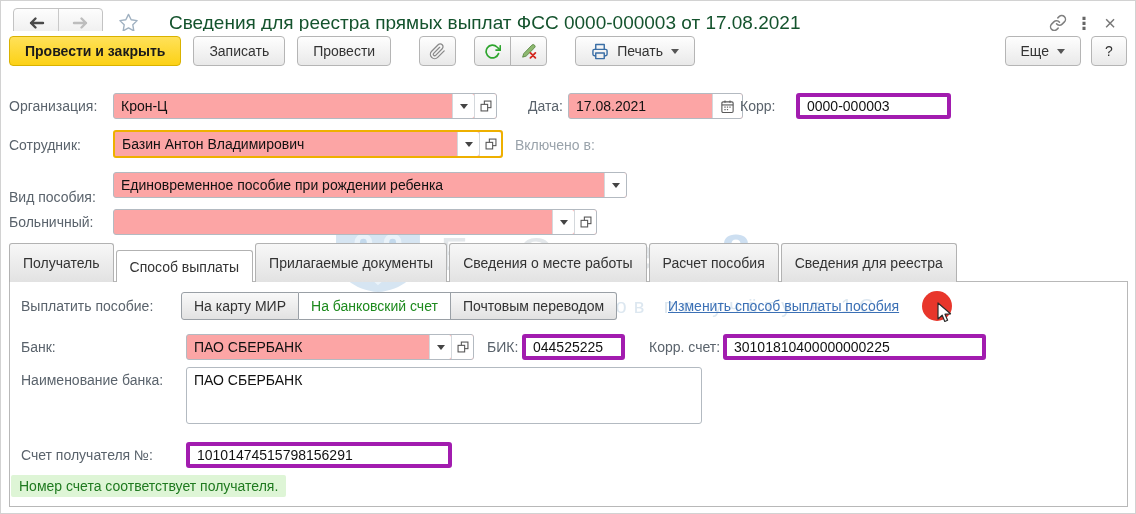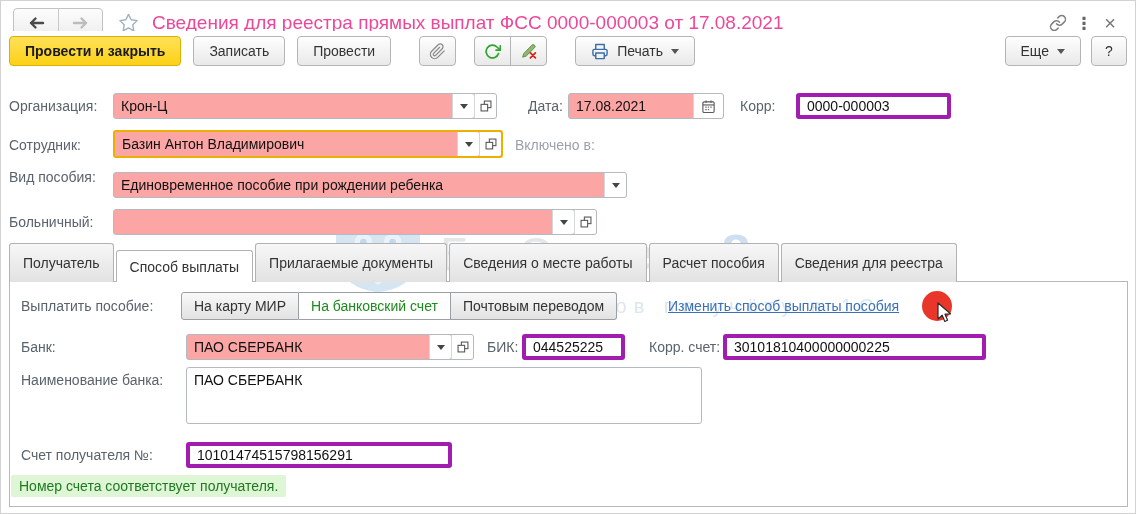--- a/index.html
+++ b/index.html
@@ -11,21 +11,21 @@
   }
   .abs { position: absolute; }
   .z2 { z-index: 2; }
 
   
   .titlebar { position:absolute; left:0; top:0; right:0; height:44px; display:flex; align-items:center; padding:0 12px; z-index:4; background:#fff; }
   .navgroup { display:flex; height:30px; border:1px solid #c3c3c3; border-radius:4px; overflow:hidden; background:linear-gradient(#fdfdfd,#ededed); }
   .navgroup .navbtn { width:44px; display:flex; align-items:center; justify-content:center; cursor:pointer; }
   .navgroup .navbtn + .navbtn { border-left:1px solid #c9c9c9; }
   .star { margin-left:14px; display:flex; align-items:center; cursor:pointer; }
-  .wtitle { margin-left:12px; font-size:19px; color:#ec4899; white-space:nowrap; }
+  .wtitle { margin-left:29px; font-size:19px; color:#14532d; white-space:nowrap; }
   .titlebar .spacer { flex:1; }
   .tb-ico { width:26px; height:26px; display:flex; align-items:center; justify-content:center; cursor:pointer; color:#777; }
   .tb-ico.dots { font-size:17px; font-weight:700; color:#666; }
   .tb-ico.close { font-size:20px; color:#777; }
 
   
   .toolbar { position:absolute; left:0; top:30px; right:0; height:40px; display:flex; align-items:center; padding:0 8px; z-index:4; background:#fff; }
   .btn { display:inline-flex; align-items:center; justify-content:center; height:30px; padding:0 15px;
          background:linear-gradient(#fefefe,#e9e9e9); border:1px solid #b5b5b5; border-radius:4px;
          font-size:14px; color:#333; cursor:pointer; white-space:nowrap; }
@@ -170,21 +170,21 @@
         <span class="caret"></span>
       </span>
     <span class="cbtn">
       <svg width="14" height="14" viewBox="0 0 17 17" fill="none" stroke="#555" stroke-width="1.3">
           <rect x="6.5" y="2.5" width="8" height="8"></rect>
           <rect x="2.5" y="6.5" width="8" height="8" fill="#fff"></rect>
         </svg>
     </span>
   </div>
   <div class="abs lbl z2" style="left:527px; top:97px;">Дата:</div>
-  <div class="abs combo z2" style="left:567px; top:92px; width:156px;">
+  <div class="abs combo z2" style="left:567px; top:92px; width:175px;">
     <span class="val">17.08.2021</span>
     <span class="cbtn" style="width:30px">
       <svg width="15" height="15" viewBox="0 0 24 24" fill="none" stroke="#5a5a5a" stroke-width="1.8">
           <rect x="3" y="4.5" width="18" height="17" rx="2"></rect>
           <line x1="3" y1="9.5" x2="21" y2="9.5"></line>
           <line x1="8" y1="2.5" x2="8" y2="6"></line>
           <line x1="16" y1="2.5" x2="16" y2="6"></line>
           <line x1="7" y1="13" x2="9" y2="13"></line>
           <line x1="11" y1="13" x2="13" y2="13"></line>
           <line x1="15" y1="13" x2="17" y2="13"></line>
@@ -204,21 +204,21 @@
       </span>
     <span class="cbtn">
       <svg width="14" height="14" viewBox="0 0 17 17" fill="none" stroke="#555" stroke-width="1.3">
           <rect x="6.5" y="2.5" width="8" height="8"></rect>
           <rect x="2.5" y="6.5" width="8" height="8" fill="#fff"></rect>
         </svg>
     </span>
   </div>
   <div class="abs lbl dim z2" style="left:514px; top:136px;">Включено в:</div>
 
-  <div class="abs lbl z2" style="left:8px; top:168px;">Вид пособия:</div>
+  <div class="abs lbl z2" style="left:8px; top:188px;">Вид пособия:</div>
   <div class="abs combo z2" style="left:112px; top:171px; width:514px;">
     <span class="val">Единовременное пособие при рождении ребенка</span>
     <span class="cbtn">
         <span class="caret"></span>
       </span>
   </div>
 
   <div class="abs lbl z2" style="left:8px; top:213px;">Больничный:</div>
   <div class="abs combo z2" style="left:112px; top:208px; width:484px;">
     <span class="val"></span>

